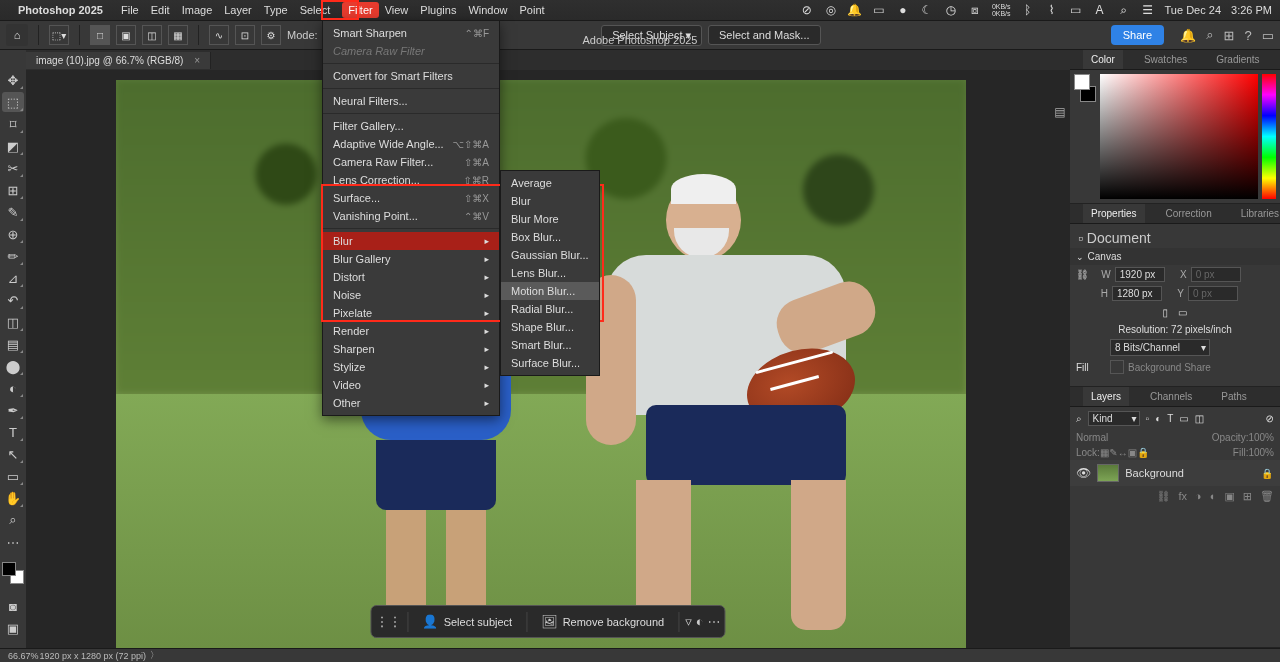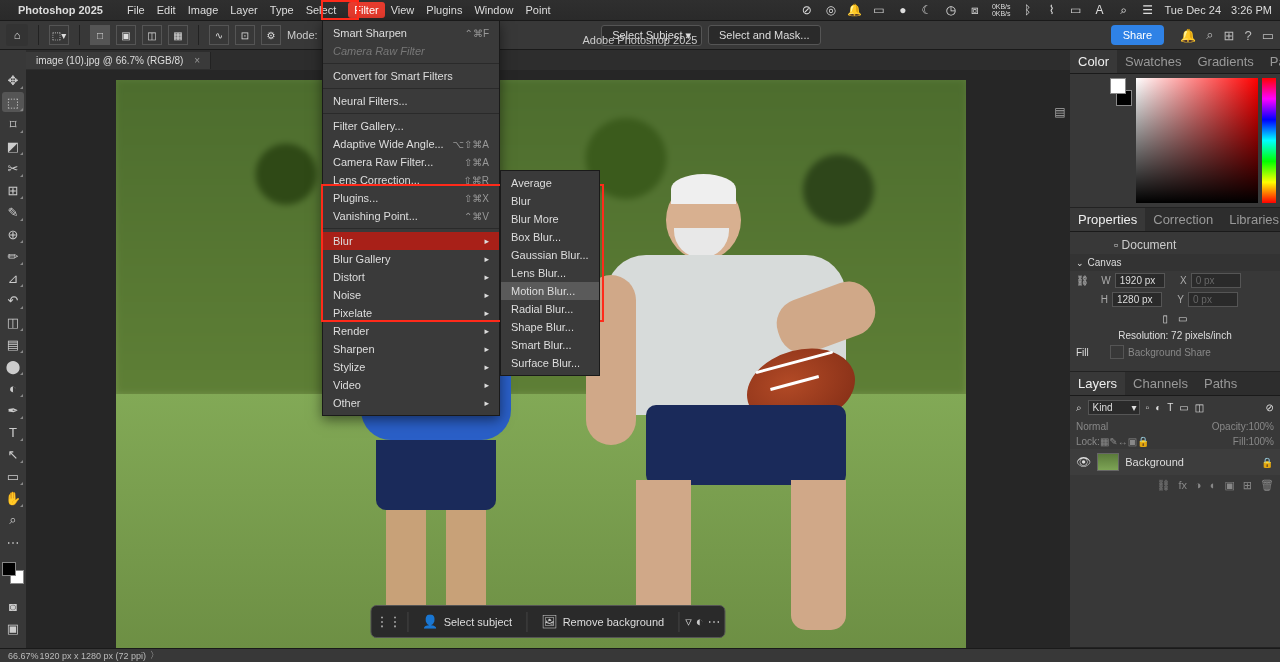--- a/index.html
+++ b/index.html
@@ -1,21 +1,21 @@
 <!DOCTYPE html>
 <html><head>
 <meta charset="utf-8">
 <style>
 * { margin: 0; padding: 0; box-sizing: border-box; font-family: -apple-system, "Helvetica Neue", Arial, sans-serif; user-select: none; }
 html, body { width: 1280px; height: 662px; background: #323232; overflow: hidden; color: #ddd; font-size: 11px; }
 
 
 .mac-menubar { position: absolute; top: 0; left: 0; right: 0; height: 20px; background: linear-gradient(#2f2f2f,#2a2a2a); display: flex; align-items: center; padding: 0 8px; z-index: 50; }
 .mac-menubar .apple { font-size: 13px; margin-right: 10px; }
-.mac-menubar .app-name { font-weight: 600; margin-right: 24px; }
+.mac-menubar .app-name { font-weight: 600; margin-right: 18px; }
 .mac-menubar .mitem { margin-right: 12px; cursor: default; }
 .mac-menubar .mitem.active { background: #e63b2e; color: #fff; padding: 2px 6px; border-radius: 3px; margin-right: 6px; }
 .mac-menubar .right { margin-left: auto; display: flex; align-items: center; gap: 10px; }
 .mac-menubar .right .ico { width: 14px; height: 14px; display:inline-flex; align-items:center; justify-content:center; font-size:12px; }
 .mac-menubar .stack { display:flex; flex-direction:column; align-items:center; line-height:7px; font-size:7px; }
 
 
 .options-bar { position: absolute; top: 20px; left: 0; right: 0; height: 30px; background: #383838; border-top:1px solid #1a1a1a; border-bottom:1px solid #1a1a1a; display:flex; align-items:center; padding: 0 6px; gap:6px; z-index:40;}
 .options-bar .home-ico { width:22px; height:22px; display:flex; align-items:center; justify-content:center; background:#333; border-radius:3px;}
 .options-bar .sep { width:1px; height:20px; background:#222; margin:0 4px;}
@@ -72,23 +72,23 @@
 
 .ctx-bar { position:absolute; left:50%; transform:translateX(-50%); bottom:10px; background:#2a2a2a; border:1px solid #555; border-radius:6px; display:flex; align-items:center; padding:4px; gap:4px; z-index:60;}
 .ctx-bar .cbtn { padding:4px 8px; display:flex; align-items:center; gap:5px; border-radius:4px;}
 .ctx-bar .csep { width:1px; height:20px; background:#444; margin:0 2px;}
 .ctx-bar .cico { font-size:13px; color:#ccc;}
 
 
 .right-stack { position:absolute; top:50px; right:0; width:210px; bottom:14px; background:#383838; display:flex; flex-direction:column; z-index:35;}
 .panel { border-bottom:1px solid #222;}
 .panel .tabs { display:flex; background:#2d2d2d; border-bottom:1px solid #1a1a1a;}
-.panel .tabs .tab { padding:4px 8px; font-size:13px; color:#999;}
+.panel .tabs .tab { padding:4px 8px; font-size:10px; color:#999;margin-left:13px;}
 .panel .tabs .tab.act { background:#383838; color:#eee;}
-.panel .body { padding:6px 8px; font-size:12px; color:#ccc;margin-left:36px;}
+.panel .body { padding:6px 8px; font-size:14px; color:#ccc;}
 .color-panel .body { padding:4px; display:flex; gap:4px;}
 .color-swatch-sm { position:relative; width:22px; height:28px;}
 .color-swatch-sm .fg { position:absolute; top:0; left:0; width:16px; height:16px; background:#fff; border:1px solid #888;}
 .color-swatch-sm .bg { position:absolute; bottom:0; right:0; width:16px; height:16px; background:#000; border:1px solid #888;}
 .color-square { flex:1; height:125px; background: linear-gradient(to top, #000, transparent), linear-gradient(to right, #fff, #ff0000);}
 .hue-strip { width:14px; height:125px; background: linear-gradient(red,magenta,blue,cyan,lime,yellow,red);}
 .section-hdr { background:#333; padding:3px 6px; font-size:10px; display:flex; align-items:center;}
 .section-hdr::before { content:"⌄"; margin-right:4px; font-size:9px;}
 .prop-row { display:flex; align-items:center; gap:4px; padding:2px 6px; font-size:10px;}
 .prop-row .k { width:18px; text-align:right; color:#aaa;}
@@ -324,20 +324,24 @@
         <span class="v" style="color:#666">0 px</span>
     </div>
     <div class="prop-row" style="justify-content:center; gap:10px; padding:4px 0">
       <span>▯</span>
         <span>▭</span>
     </div>
     <div class="prop-row" style="justify-content:center">
         <span>Resolution: 72 pixels/inch</span>
       </div>
     <div class="prop-row">
+        <span style="width:30px"></span>
+        <div class="prop-dd">8 Bits/Channel</div>
+      </div>
+    <div class="prop-row">
         <span style="width:30px">Fill</span>
         <span style="width:14px;height:14px;border:1px solid #555"></span>
         <span style="color:#888">Background Share</span>
       </div>
     <div style="height:10px"></div>
   </div>
   <div class="panel" style="flex:1">
     <div class="tabs">
       <div class="tab act">Layers</div>
       <div class="tab">Channels</div>
@@ -413,21 +417,21 @@
     </div>
   <div class="mi">
       <span>Camera Raw Filter...</span>
       <span class="sc">⇧⌘A</span>
     </div>
   <div class="mi">
       <span>Lens Correction...</span>
       <span class="sc">⇧⌘R</span>
     </div>
   <div class="mi">
-      <span>Plugins...</span>
+      <span>Surface...</span>
       <span class="sc">⇧⌘X</span>
     </div>
   <div class="mi">
       <span>Vanishing Point...</span>
       <span class="sc">⌃⌘V</span>
     </div>
   <div class="msep"></div>
   <div class="mi hl-red">
       <span>Blur</span>
       <span class="arr">▸</span>

